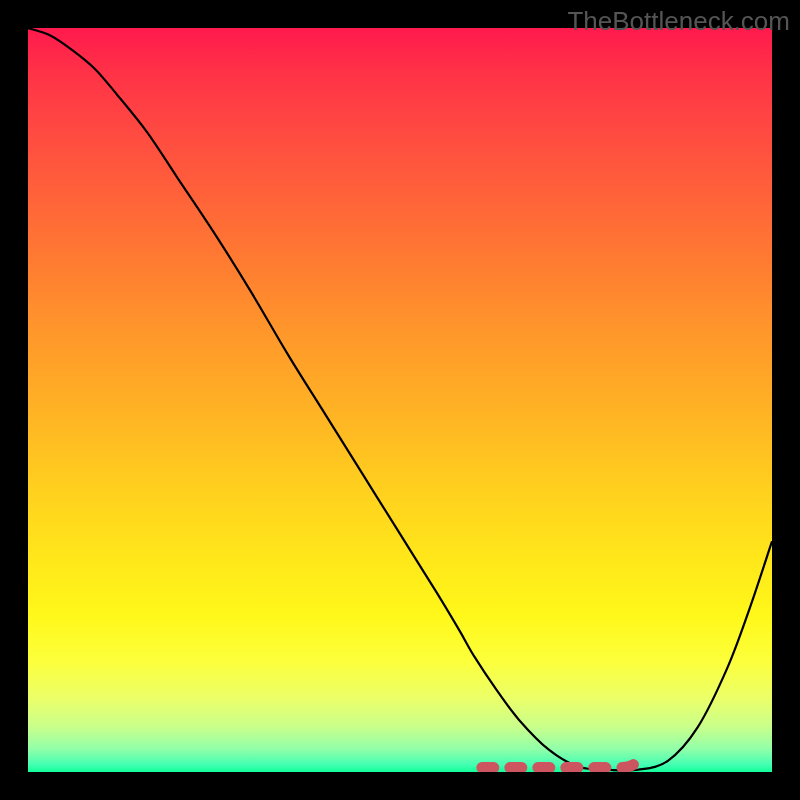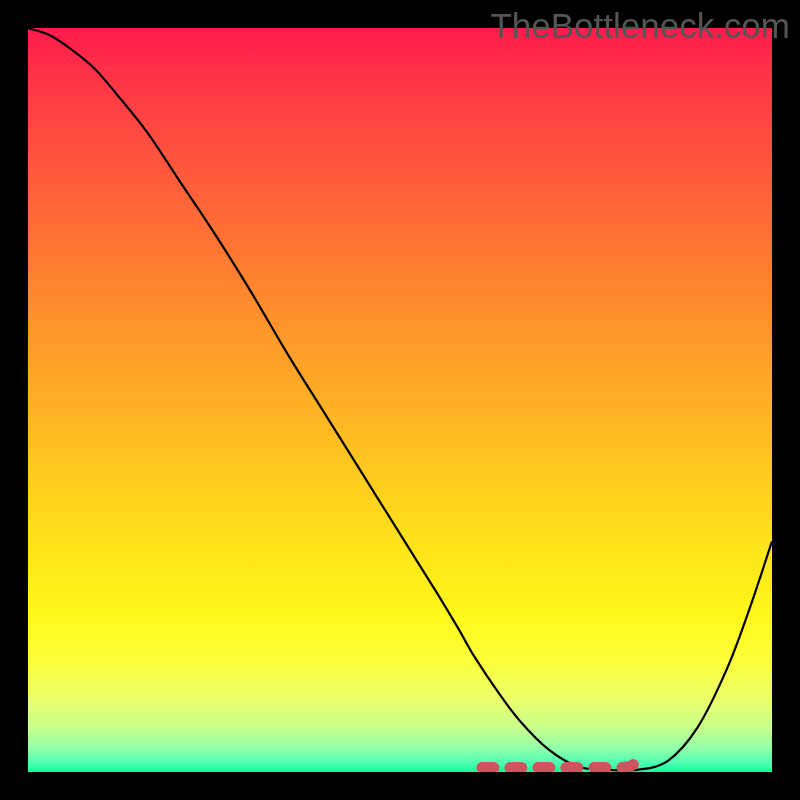--- a/index.html
+++ b/index.html
@@ -9,21 +9,21 @@
     width: 800px;
     height: 800px;
     background: #000;
   }
   .watermark {
     position: absolute;
     top: 6px;
     right: 10px;
     color: #555;
     font-family: Arial, Helvetica, sans-serif;
-    font-size: 35px;
+    font-size: 26px;
     font-weight: 500;
     z-index: 10;
   }
   .plot-area {
     position: absolute;
     left: 28px;
     top: 28px;
     width: 744px;
     height: 744px;
   }

